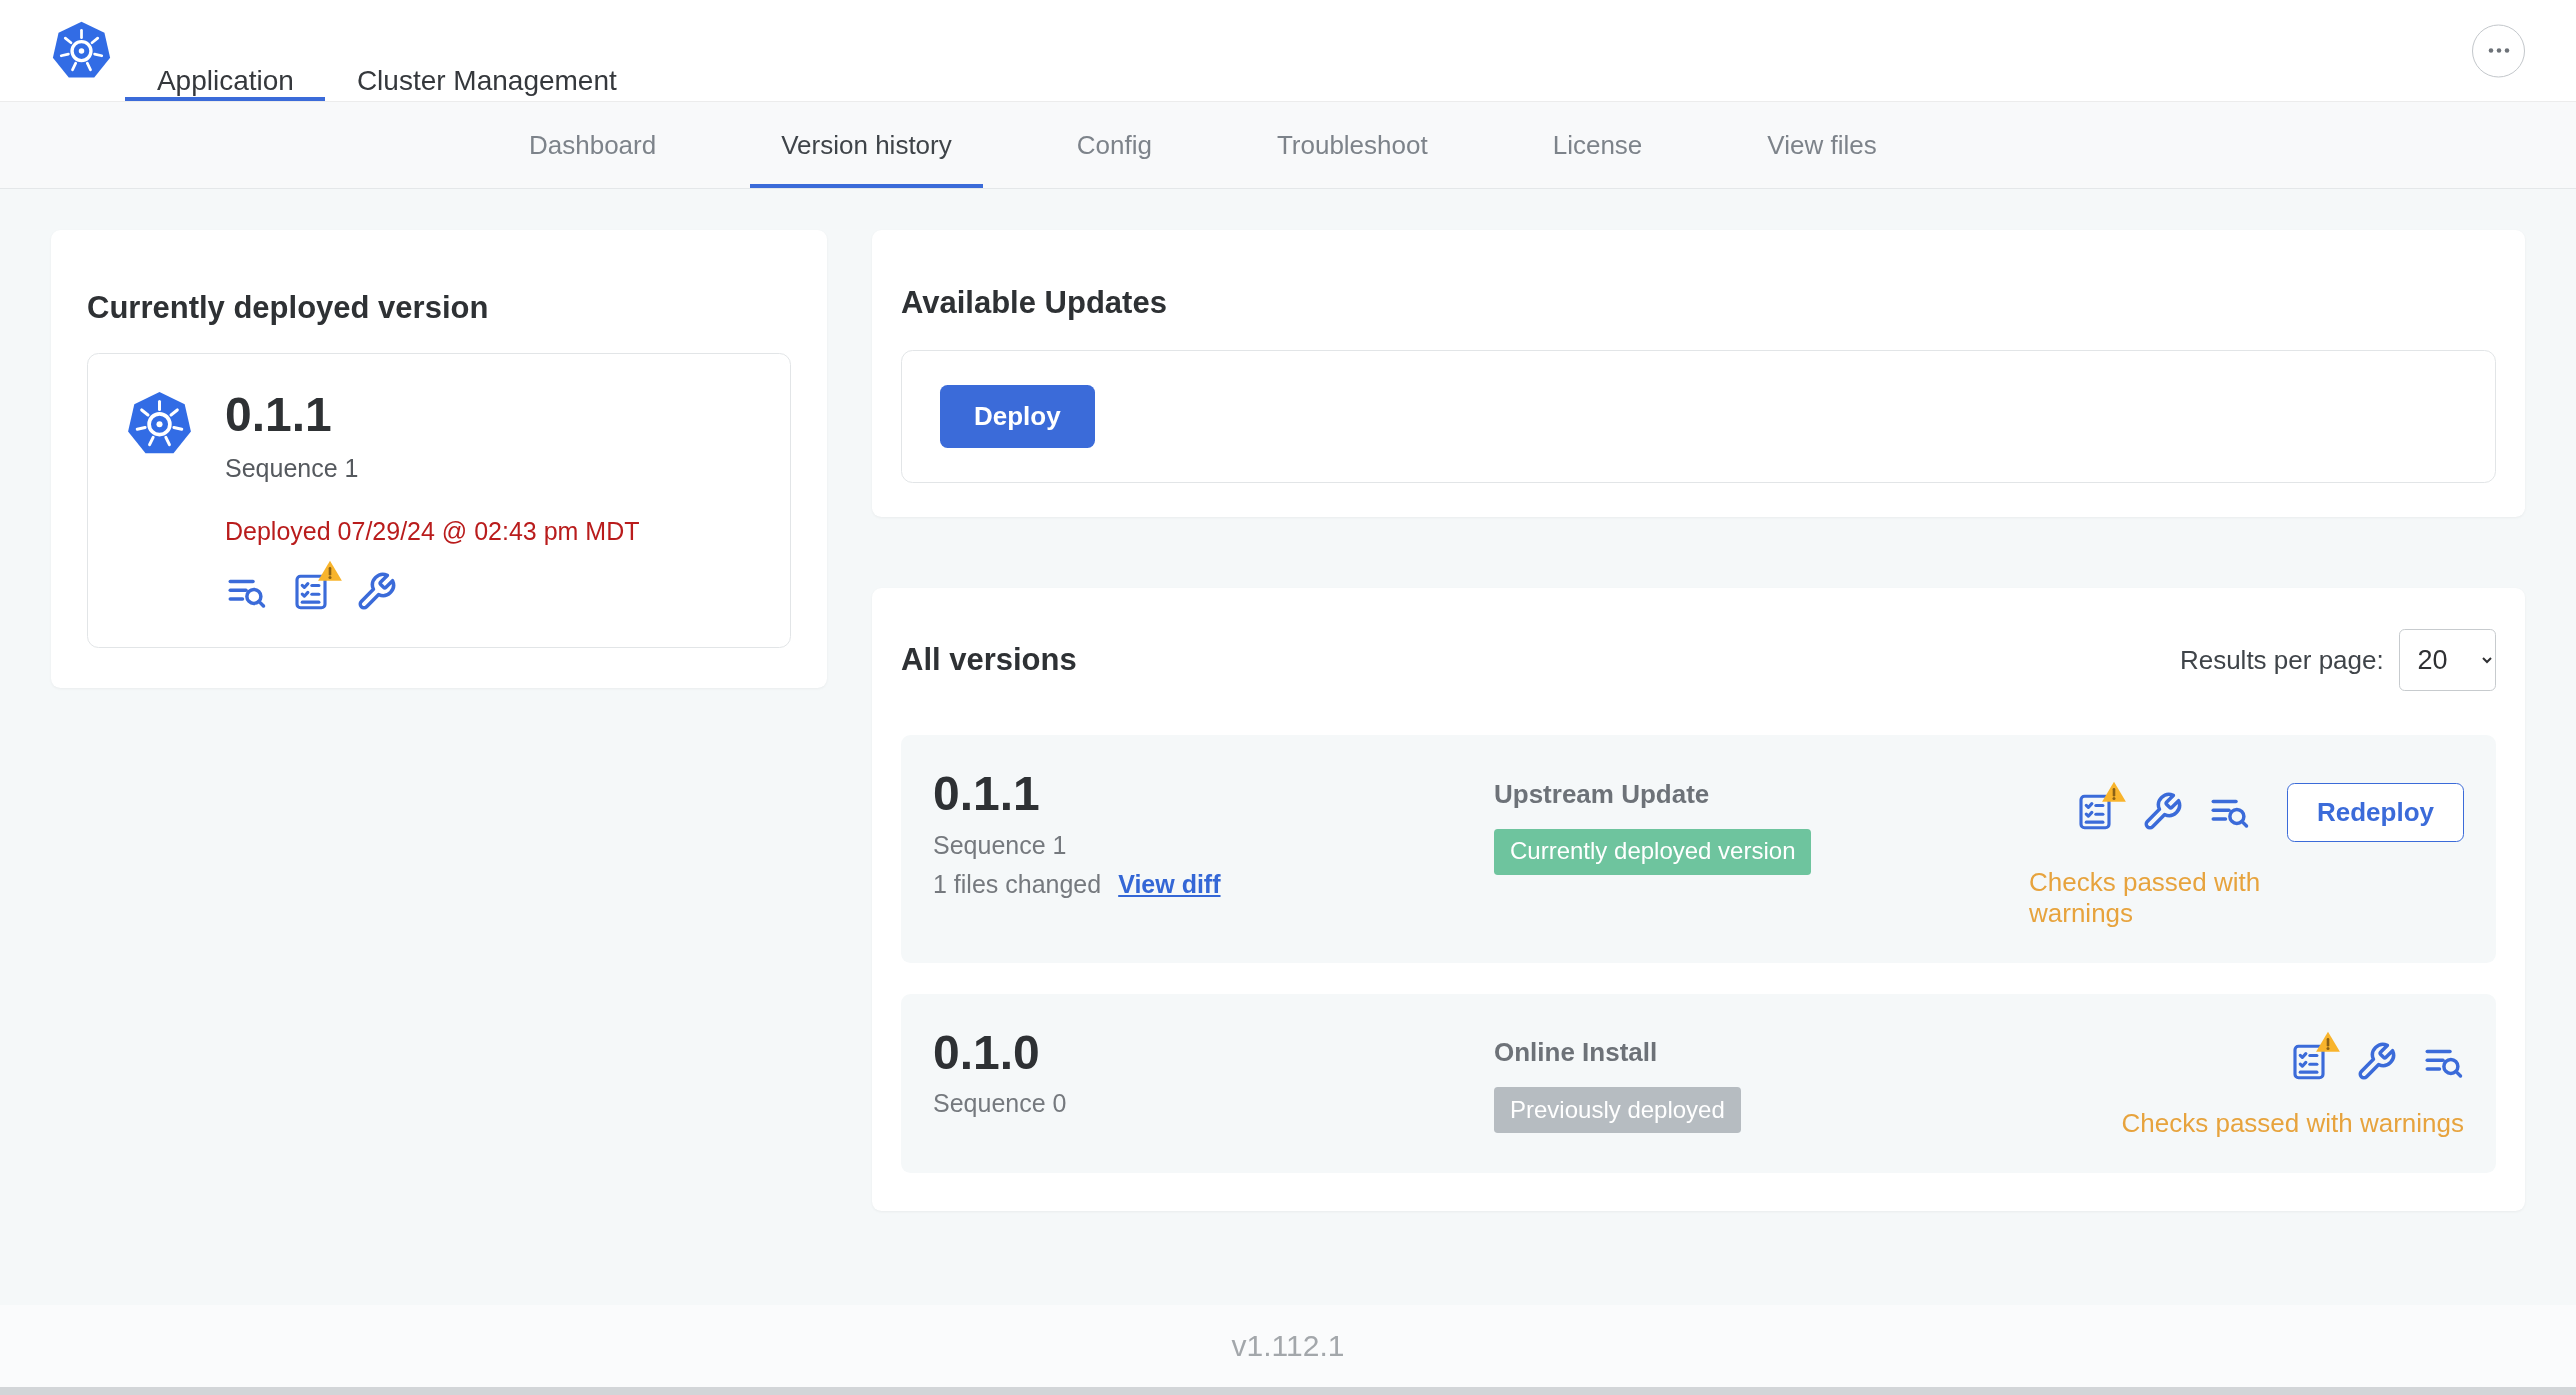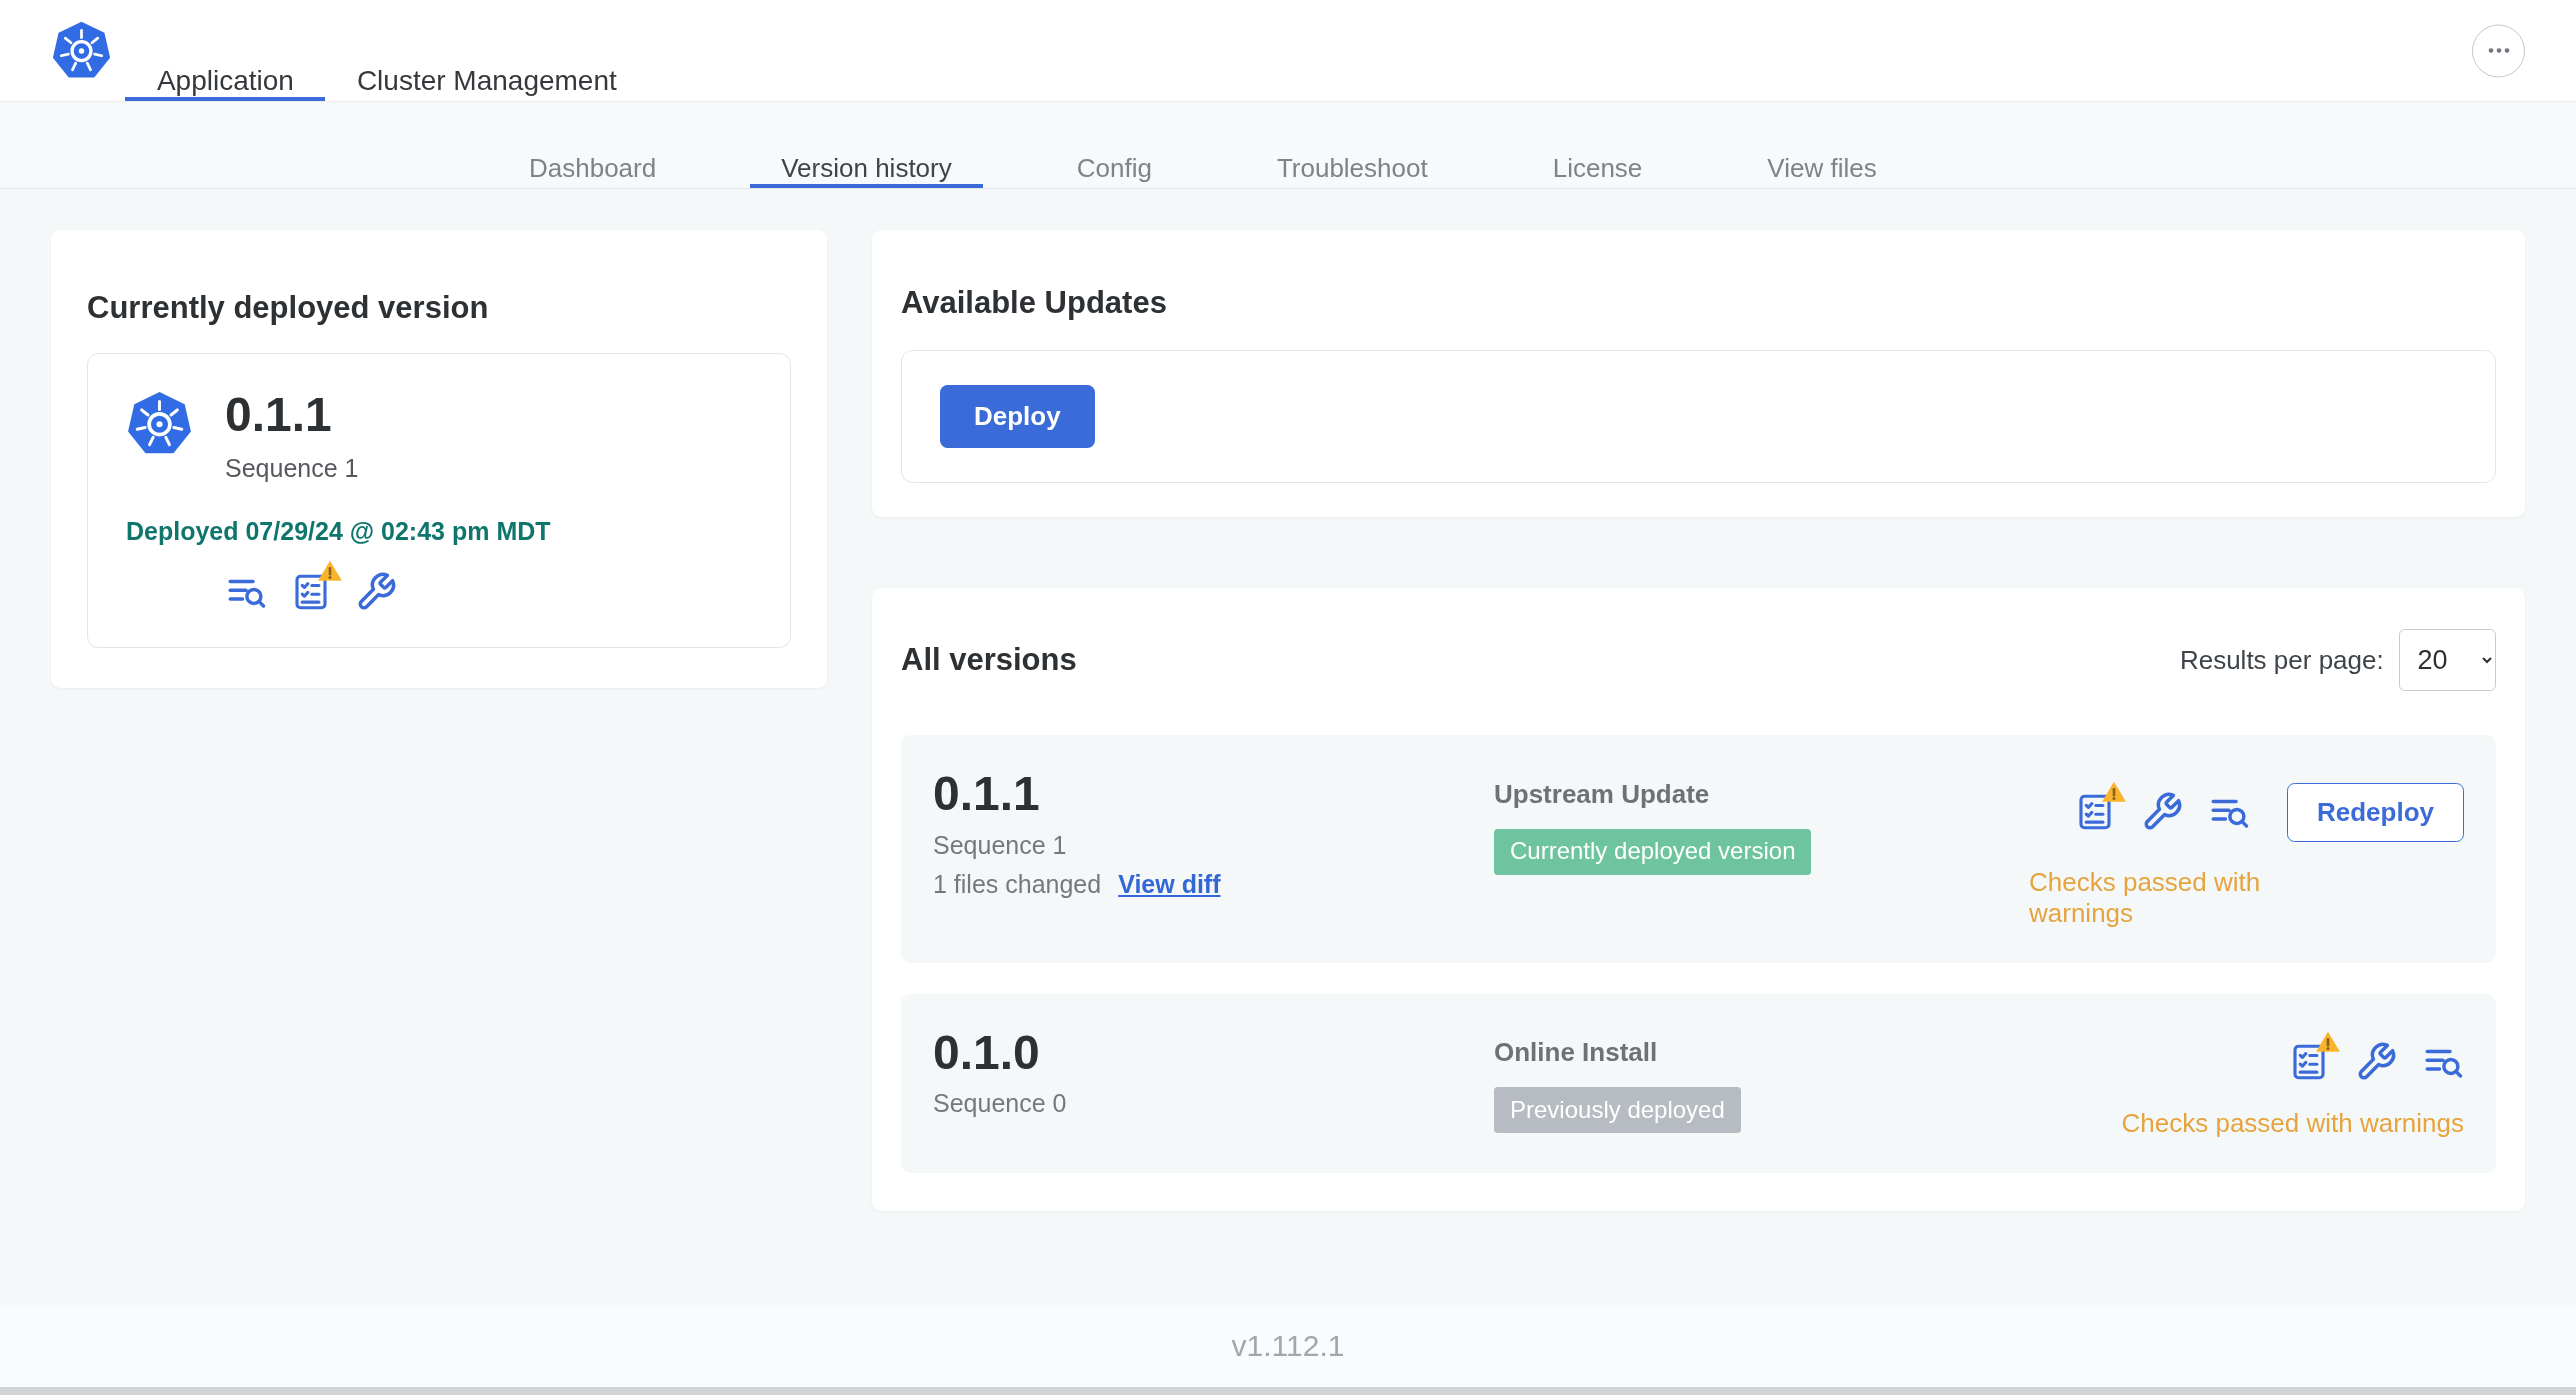--- a/index.html
+++ b/index.html
@@ -40,21 +40,21 @@
   .more-btn svg { width: 32px; height: 32px; }
 
   
   .subnav {
     height: 87px; background: #f8f9fa;
     border-bottom: 1px solid #e4e7e9;
     display: flex; align-items: stretch;
     padding-left: 498px;
   }
   .subnav-item {
-    display: flex; align-items: flex-end;
+    display: flex; align-items: center;
     padding: 0 31px; margin-right: 63px;
     font-size: 26px; color: #7d838a; cursor: pointer;
     border-bottom: 4.8px solid transparent; padding-top: 4.8px;
   }
   .subnav-item.active { color: #3f4449; border-bottom-color: #3b6bd9; }
 
   
   .main { position: relative; width: 100%; }
   .card {
     background: #ffffff; border-radius: 9.5px;
@@ -69,21 +69,21 @@
   }
   .current-inner {
     margin-top: 27px; border: 1px solid #e2e5e7; border-radius: 11.5px;
     background: #fff; padding: 36px 38px 34px;
   }
   .cv-row { display: flex; gap: 32px; }
   .cv-icon { width: 67px; height: 67px; flex: 0 0 auto; }
   .cv-icon svg { width: 100%; height: 100%; display: block; }
   .cv-version { font-size: 48px; font-weight: bold; line-height: 1.05; color: #2e3134; }
   .cv-seq { margin-top: 13.4px; font-size: 25px; color: #55595e; }
-  .cv-deployed { margin-top: 34px; font-size: 25px; color: #0f766e; font-weight: bold; }
+  .cv-deployed { margin-left: 99px; margin-top: 34px; font-size: 25px; color: #b91c1c; }
   .cv-icons { margin-left: 99px; margin-top: 25px; display: flex; gap: 23px; align-items: center; }
 
   
   .right-col { position: absolute; left: 872px; top: 41px; width: 1653px; }
 
   .available-card { padding: 29px 29px 34px; }
   .update-card {
     margin-top: 29px; border: 1px solid #e2e5e7; border-radius: 11.5px;
     background: #fff; padding: 34px 38px;
     display: flex; align-items: center; justify-content: space-between;

